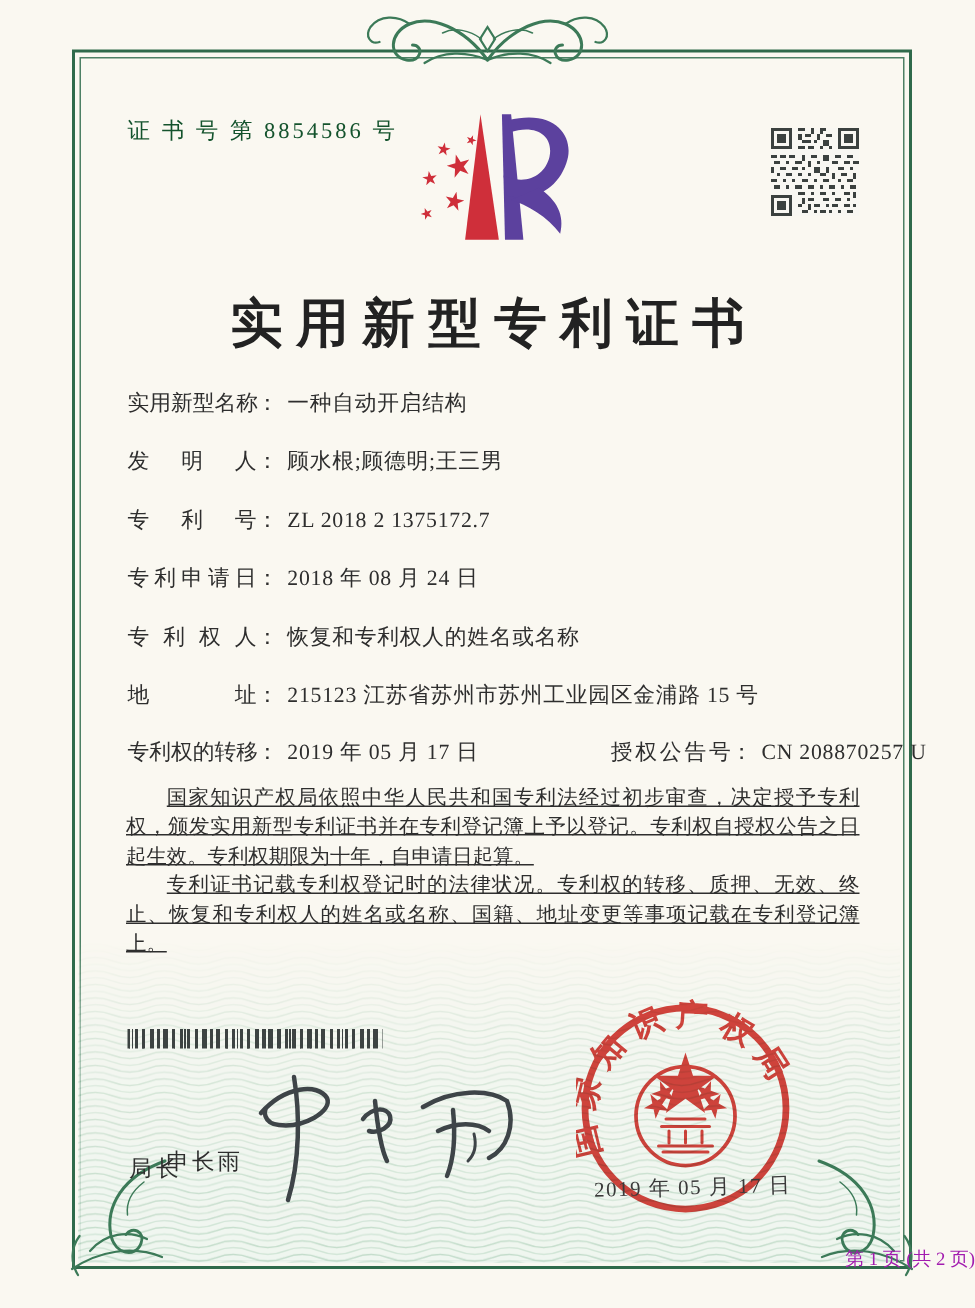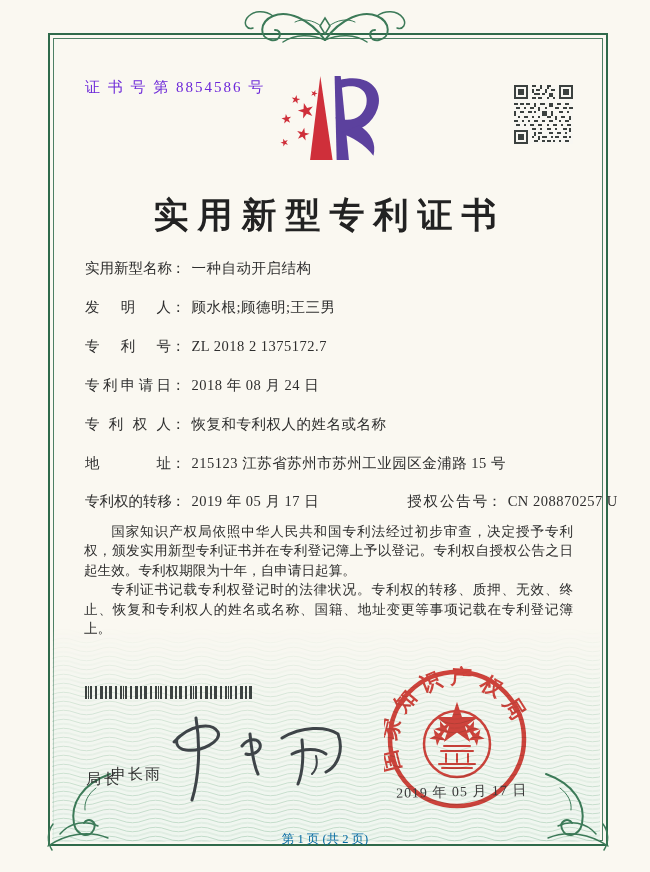--- a/index.html
+++ b/index.html
@@ -20,55 +20,55 @@
   .frame-inner{
     position:absolute;left:3px;top:3px;right:3px;bottom:3px;
     border:1px solid #4d8065;
   }
   .waves{position:absolute;left:2px;right:2px;bottom:2px;height:215px;pointer-events:none;}
   .ornament{position:absolute;pointer-events:none;}
   .orn-top{left:50%;top:6px;transform:translateX(-50%);}
   .orn-bl{left:40px;bottom:18px;}
   .orn-br{right:34px;bottom:18px;transform:scaleX(-1);}
   
-  .cert-no{position:absolute;left:85px;top:78px;font-size:15px;letter-spacing:2px;color:#6d28d9;}
+  .cert-no{position:absolute;left:85px;top:78px;font-size:15px;letter-spacing:2px;color:#14532d;}
   .logo{position:absolute;left:272px;top:72px;}
   .qr{position:absolute;left:514px;top:85px;width:59px;height:59px;}
   .title{
     position:absolute;left:0;right:0;top:192px;
     text-align:center;font-size:35px;font-weight:600;
     letter-spacing:9px;padding-left:9px;color:#222;
   }
   
   .fields{position:absolute;left:85px;top:259px;width:490px;font-size:14.5px;}
   .frow{position:absolute;left:0;white-space:nowrap;}
   .flabel{display:inline-block;width:86px;text-align:justify;text-align-last:justify;vertical-align:bottom;}
   .fcolon{display:inline-block;margin-right:6px;}
   .fval{letter-spacing:.5px;}
   .grant-gap{display:inline-block;width:88px;}
   
   .paras{position:absolute;left:84px;top:522px;width:489px;font-size:13.6px;line-height:19.4px;text-align:justify;}
-  .paras p{margin:0;text-indent:2em;}
+  .paras p{margin:0;text-indent:2em;text-decoration:underline;}
   
   .barcode{
     position:absolute;left:85px;top:686px;width:170px;height:13px;
     background:
       repeating-linear-gradient(90deg,#3d4342 0 2px,transparent 2px 5px),
       repeating-linear-gradient(90deg,#3d4342 0 1px,transparent 1px 7px);
     background-position:0 0,3px 0;
   }
   .officer-title{position:absolute;left:86px;top:770px;font-size:15px;letter-spacing:3px;}
   .officer-name{position:absolute;left:86px;top:765px;font-size:15px;letter-spacing:2px;margin-left:25px;}
   .signature{position:absolute;left:150px;top:708px;}
   .seal{position:absolute;left:384px;top:666px;mix-blend-mode:multiply;opacity:.92;}
   .seal-date{
     position:absolute;left:396px;top:783px;width:140px;
     font-size:14px;letter-spacing:1px;color:#3a3a3a;transform:rotate(-1.5deg);
   }
-  .footer-page{position:absolute;left:0;right:0;top:831px;text-align:center;font-size:12.5px;color:#0369a1;}
+  .footer-page{position:absolute;left:0;right:0;top:831px;text-align:right;font-size:12.5px;color:#a21caf;}
 </style>
 </head>
 <body>
 
 <div class="page">
 
   <div class="frame-outer">
     <div class="frame-inner"></div>
 
     <svg class="waves" width="548" height="215" viewBox="0 0 548 215">

